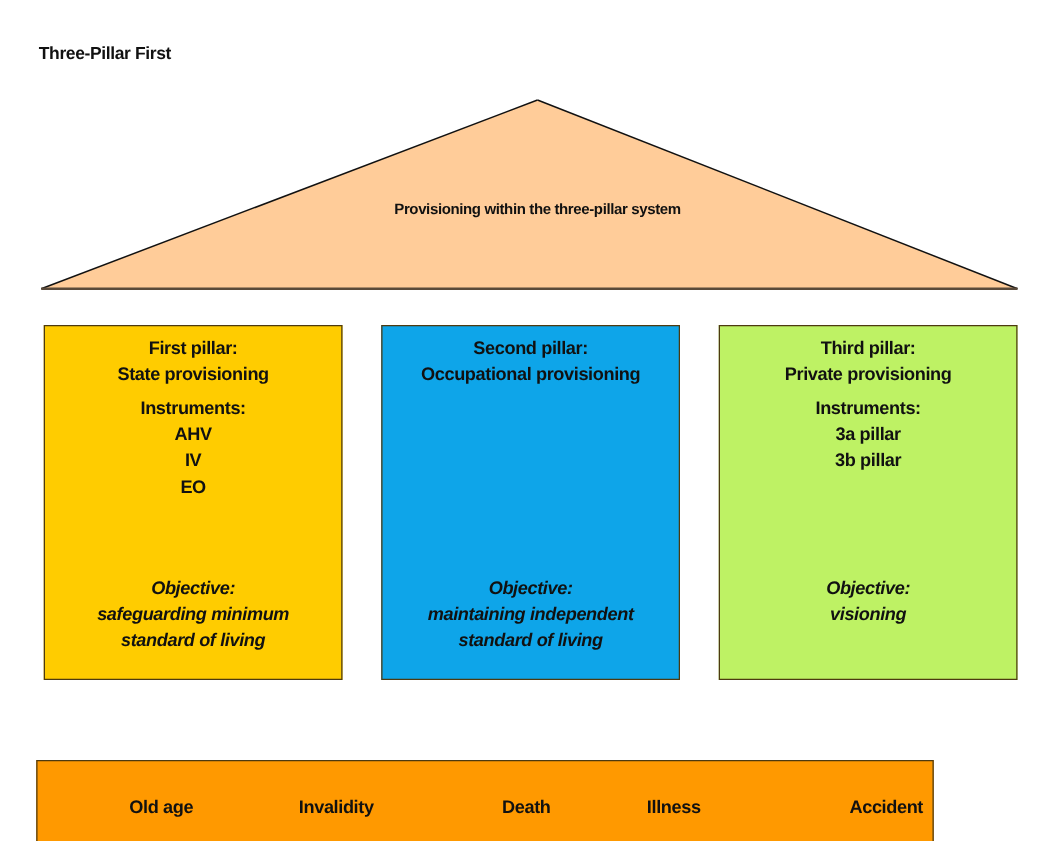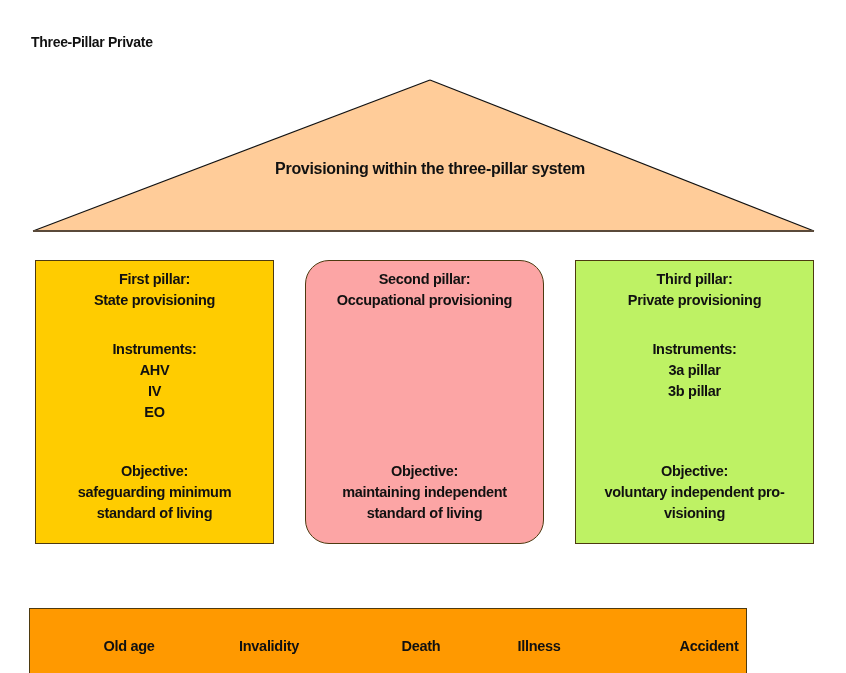--- a/index.html
+++ b/index.html
@@ -2,38 +2,38 @@
 <html><head>
 <meta charset="utf-8">
 <style>
   html, body { margin: 0; padding: 0; background: #ffffff; }
   body { width: 846px; height: 673px; position: relative; overflow: hidden;
          font-family: "Liberation Sans", "DejaVu Sans", sans-serif; color: #111; }
   .title { position: absolute; left: 31px; top: 34px; font-size: 14px; font-weight: bold;
            letter-spacing: -0.3px; }
   svg.roof { position: absolute; left: 0; top: 0; }
   .roof-label { position: absolute; left: 180px; width: 500px; top: 160px; text-align: center;
-                font-size: 16px; font-weight: bold; letter-spacing: -0.3px; }
+                font-size: 12px; font-weight: bold; letter-spacing: -0.3px; }
   .pillar { position: absolute; top: 260px; width: 239px; height: 284px; background: #ffcc00;
             border: 1.5px solid #4d3a10; box-sizing: border-box; text-align: center;
             font-size: 14.5px; font-weight: bold; line-height: 21px; letter-spacing: -0.3px; }
   .pillar .head { position: absolute; left: 0; right: 0; top: 8px; }
-  .pillar .instr { position: absolute; left: 0; right: 0; top: 78px; }
-  .pillar .obj { position: absolute; left: 0; right: 0; top: 200px; }
+  .pillar .instr { position: absolute; left: 0; right: 0; top: 56px; }
+  .pillar .obj { position: absolute; left: 0; right: 0; top: 200px; font-style: italic; }
   .pillar div div { white-space: nowrap; }
   .p1 { left: 35px; } .p2 { left: 305px; } .p3 { left: 575px; }
   .risks { position: absolute; left: 29px; top: 576px; width: 718px; height: 80px;
            background: #ff9900; border: 1.5px solid #4d3a10; box-sizing: border-box; margin-top: 32px; }
   .risk { position: absolute; top: 29px; font-size: 14.5px; font-weight: bold; letter-spacing: -0.3px;
           transform: translateX(-50%); white-space: nowrap; }
 </style>
 </head>
 <body>
 
-<div class="title">Three-Pillar Private</div>
+<div class="title">Three-Pillar First</div>
 
 <svg class="roof" width="846" height="240">
   <polygon points="430,80 33,231 814,231" fill="#ffcc99" stroke="none"></polygon>
   <line x1="33" y1="231" x2="430" y2="80" stroke="#111" stroke-width="1.2"></line>
   <line x1="430" y1="80" x2="814" y2="231" stroke="#111" stroke-width="1.2"></line>
   <line x1="33" y1="231" x2="814" y2="231" stroke="#5a4a3a" stroke-width="2"></line>
 </svg>
 <div class="roof-label">Provisioning within the three-pillar system</div>
 
 <div class="pillar p1" style="background: rgb(255, 204, 0);">
@@ -47,21 +47,21 @@
     <div>IV</div>
     <div>EO</div>
   </div>
   <div class="obj">
     <div>Objective:</div>
     <div>safeguarding minimum</div>
     <div>standard of living</div>
   </div>
 </div>
 
-<div class="pillar p2" style="background: #fca5a5; border-radius: 24px;">
+<div class="pillar p2" style="background: #0ea5e9;">
   <div class="head">
     <div>Second pillar:</div>
     <div>Occupational provisioning</div>
   </div>
   <div class="obj">
     <div>Objective:</div>
     <div>maintaining independent</div>
     <div>standard of living</div>
   </div>
 </div>
@@ -71,21 +71,20 @@
     <div>Third pillar:</div>
     <div>Private provisioning</div>
   </div>
   <div class="instr">
     <div>Instruments:</div>
     <div>3a pillar</div>
     <div>3b pillar</div>
   </div>
   <div class="obj">
     <div>Objective:</div>
-    <div>voluntary independent pro-</div>
     <div>visioning</div>
   </div>
 </div>
 
 <div class="risks" style="background: rgb(255, 153, 0);">
   <span class="risk" style="left:99px">Old age</span>
   <span class="risk" style="left:239px">Invalidity</span>
   <span class="risk" style="left:391px">Death</span>
   <span class="risk" style="left:509px">Illness</span>
   <span class="risk" style="left:679px">Accident</span>

